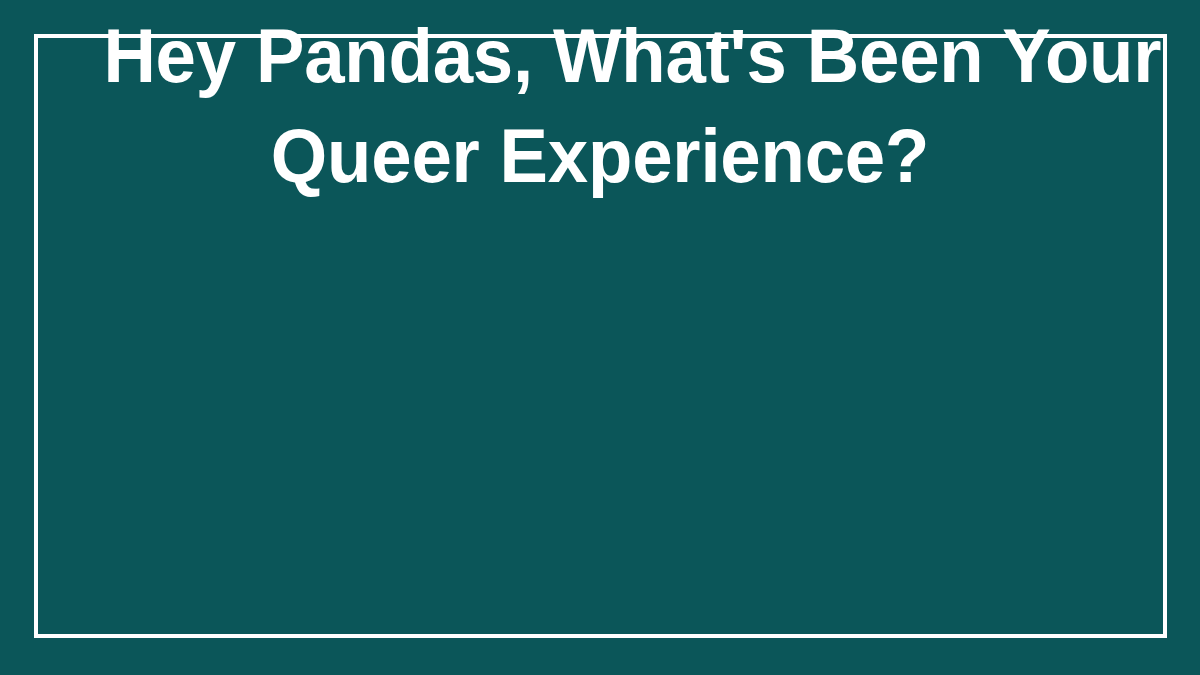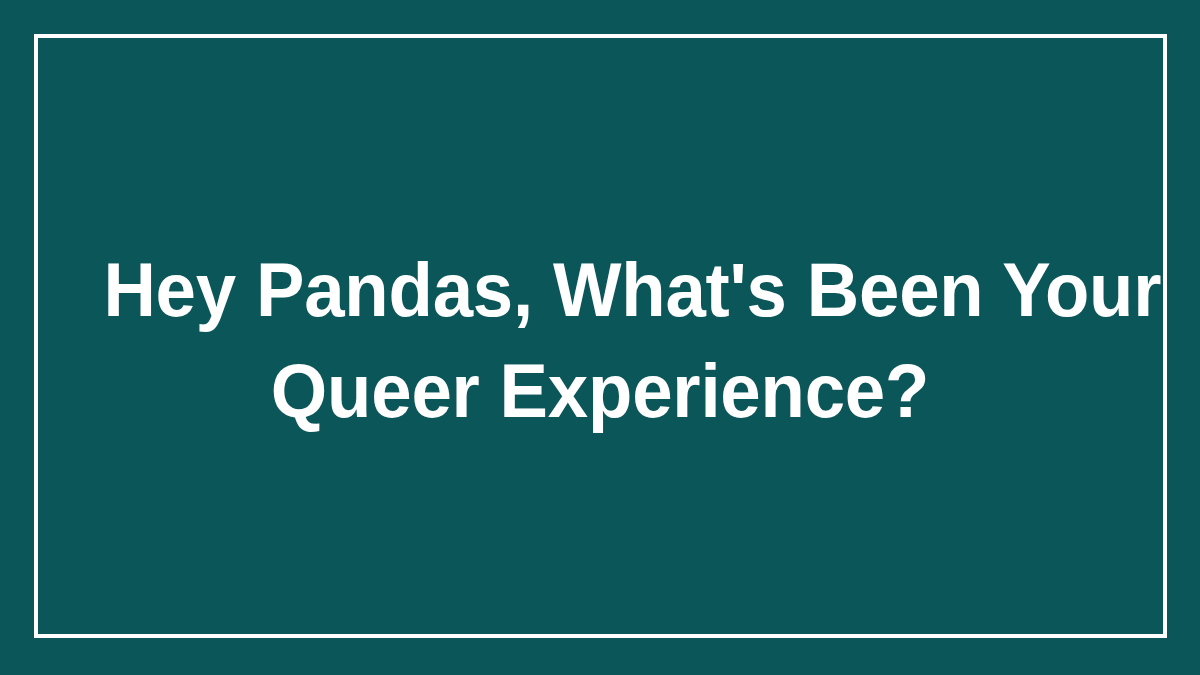--- a/index.html
+++ b/index.html
@@ -39,21 +39,20 @@
   
   .headline-wrap {
     position: absolute;
     left: 0;
     right: 0;
     top: 0;
     height: 675px;
     display: flex;
     flex-direction: column;
     align-items: center;
-    justify-content: center;
     padding-top: 6px;
     box-sizing: border-box;
   }
 
   .headline {
     width: 1040px;
     margin: 0;
     text-align: center;
     color: #ffffff;
     font-family: "Liberation Sans", "DejaVu Sans", sans-serif;

